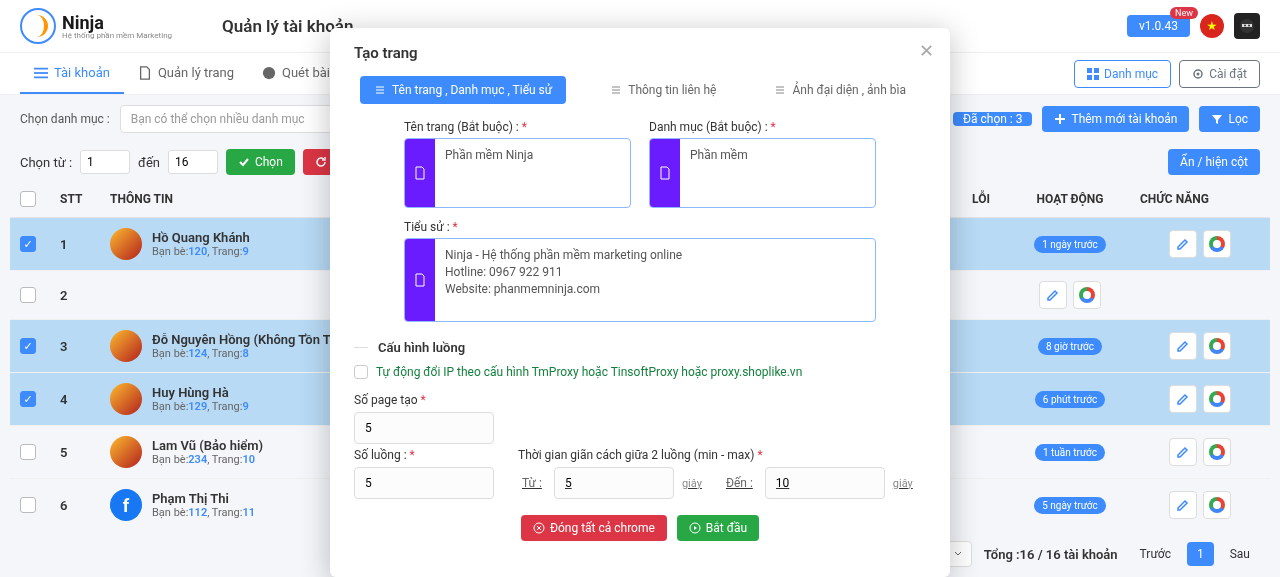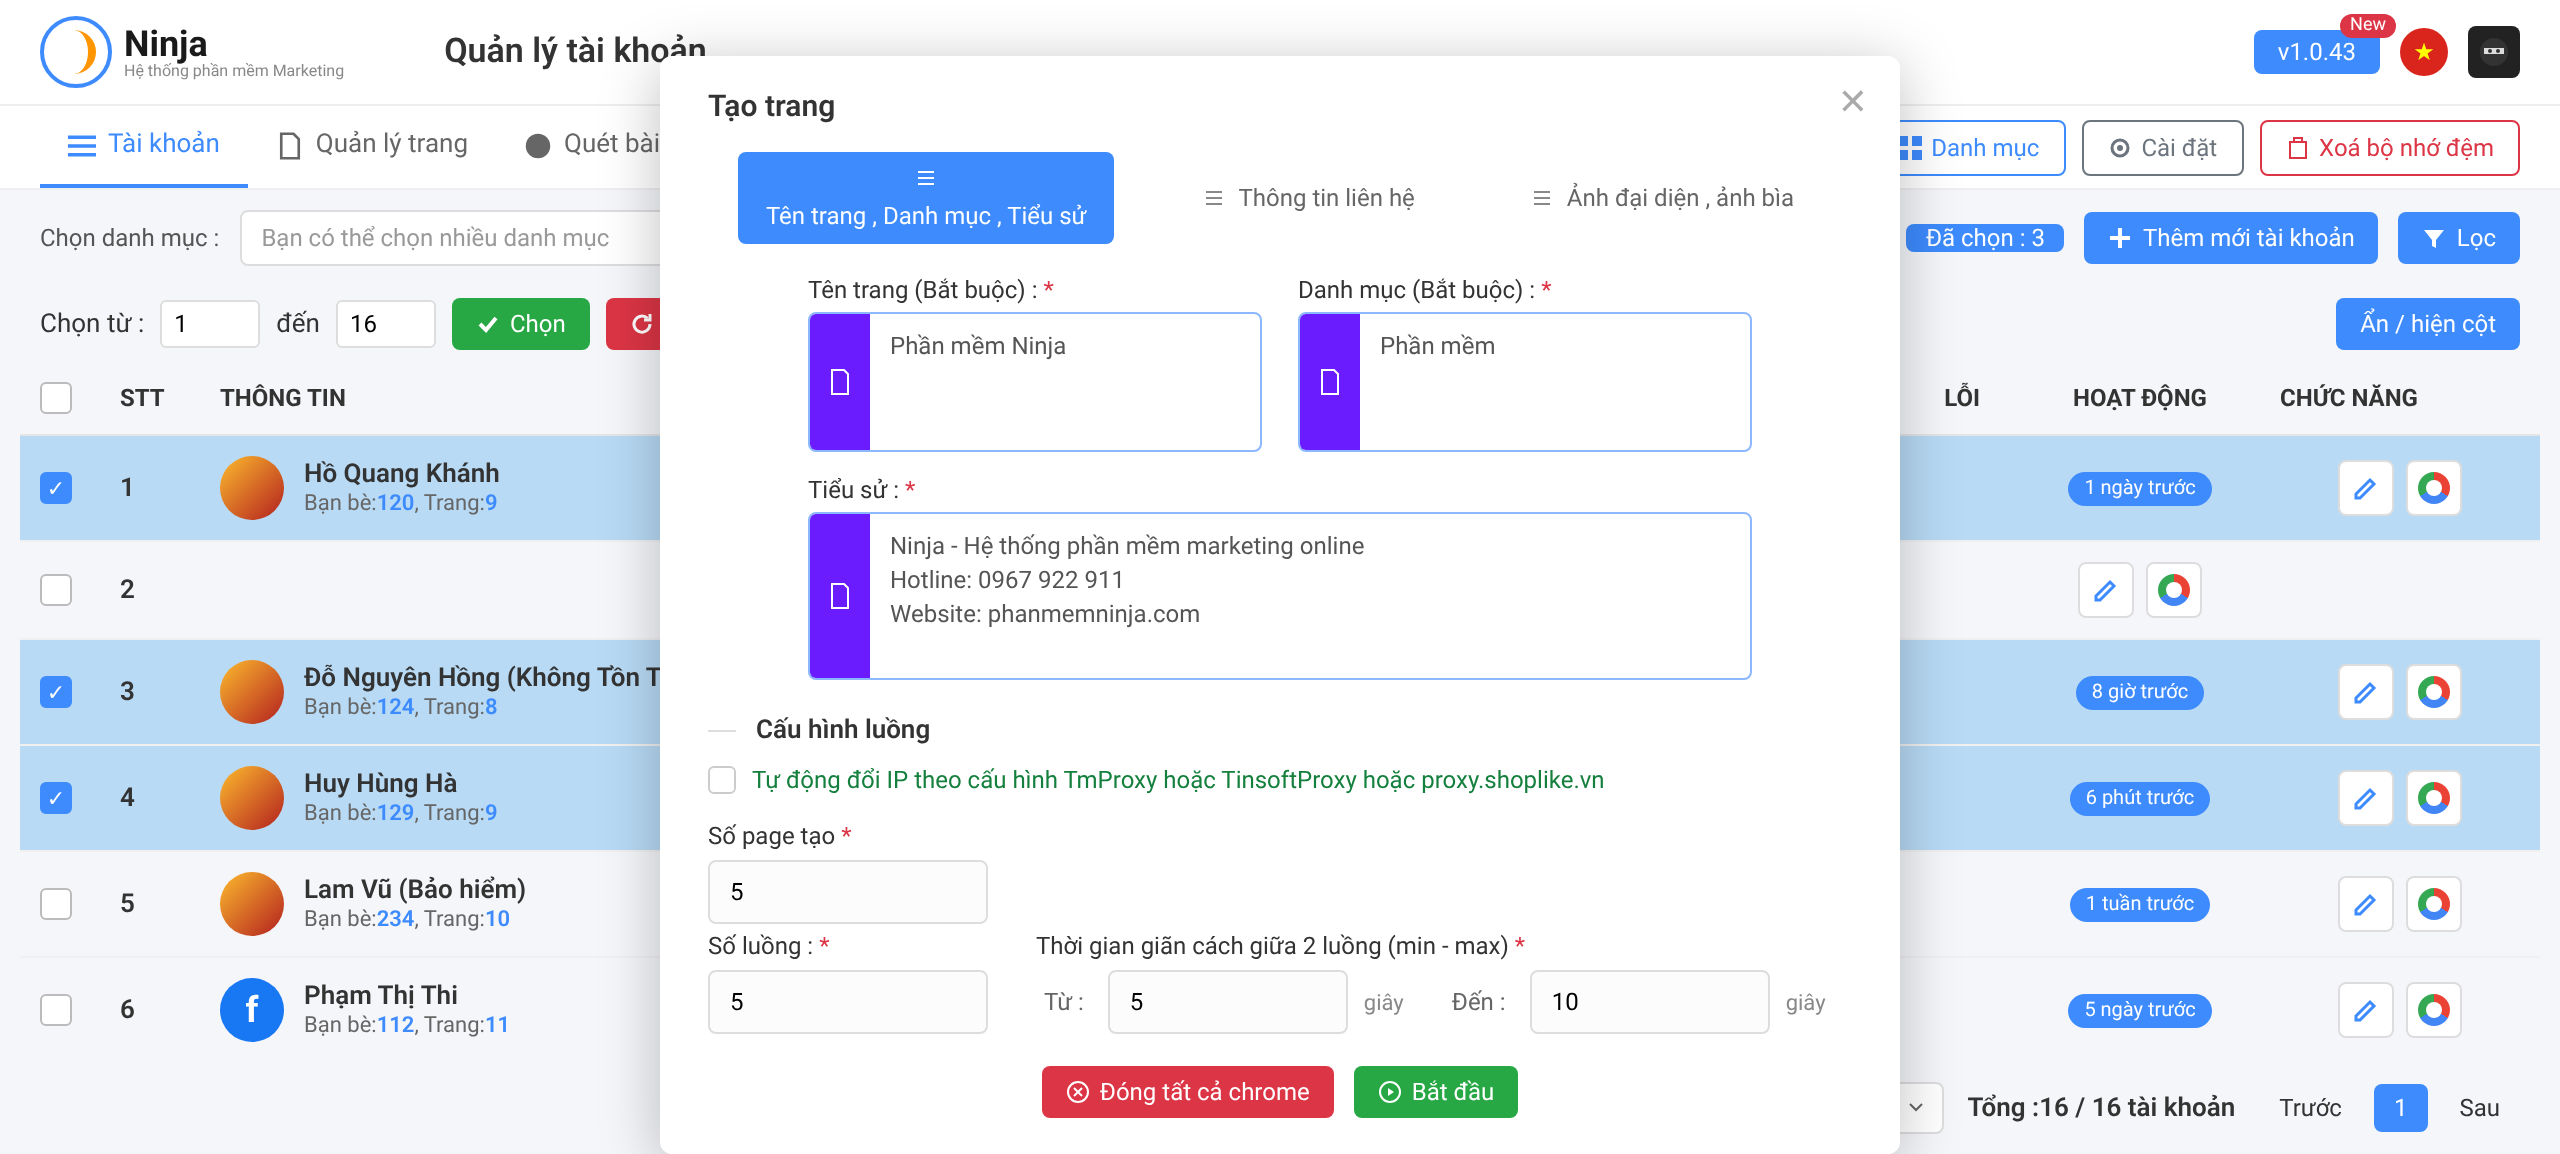--- a/index.html
+++ b/index.html
@@ -66,38 +66,38 @@
 .pager .pg { padding:5px 10px; border-radius:4px; font-size:12px; }
 .pager .pg.cur { background:#3d8bfd; color:#fff; }
 
 
 .modal-backdrop { position:absolute; inset:0; background:rgba(0,0,0,0); display:flex; justify-content:center; padding-top:28px; pointer-events:none; }
 .modal { width:620px; background:#fff; border-radius:6px; box-shadow:0 5px 30px rgba(0,0,0,0.25); pointer-events:auto; padding:16px 24px 20px; position:relative; }
 .modal-close { position:absolute; top:12px; right:16px; color:#aaa; cursor:pointer; font-size:18px; }
 .modal h3 { font-size:15px; font-weight:600; margin-bottom:14px; }
 .modal-tabs { display:flex; justify-content:center; gap:30px; margin-bottom:16px; }
 .mtab { display:flex; align-items:center; gap:6px; padding:7px 14px; border-radius:4px; font-size:12px; color:#666; cursor:pointer; }
-.mtab.active { background:#3d8bfd; color:#fff;flex-direction:column; }
+.mtab.active { background:#3d8bfd; color:#fff; }
 .form-row { display:flex; gap:18px; margin:0 50px 12px; }
 .form-col { flex:1; }
 .form-label { font-size:12px; color:#333; margin-bottom:4px; display:block; }
 .req { color:#dc3545; }
 .file-box { display:flex; border:1px solid #8bb8ff; border-radius:4px; overflow:hidden; height:70px; }
 .file-box.bio { height:84px; }
 .file-btn { width:30px; background:#6a1cff; display:flex; align-items:center; justify-content:center; color:#fff; }
 .file-txt { flex:1; padding:8px 10px; font-size:12px; color:#555; line-height:1.4; }
 .section-hd { display:flex; align-items:center; gap:10px; margin:18px 0 10px; }
 .section-hd::before { content:""; flex:0 0 14px; height:1px; background:#ddd; }
 .section-hd span { font-size:13px; font-weight:600; }
 .check-row { display:flex; align-items:center; gap:8px; font-size:12px; color:#15803d; margin-bottom:10px; }
 .check-row .cb { width:14px; height:14px; border:1px solid #ccc; border-radius:3px; }
 .num-row { display:flex; gap:14px; }
 .num-col label { font-size:12px; color:#333; display:block; margin:4px 0 5px; }
 .inp { width:140px; padding:8px 10px; border:1px solid #ddd; border-radius:4px; font-size:12px; background:#fcfcfc; }
-.time-row { display:flex; align-items:center; gap:8px; }
+.time-row { display:flex; align-items:center; gap:8px;text-decoration:underline; }
 .time-row .lbl { font-size:12px; color:#666; padding:0 4px; }
 .time-row .unit { font-size:11px; color:#888; }
 .modal-actions { display:flex; justify-content:center; gap:10px; margin-top:16px; }
 .icon-sm { width:12px; height:12px; }
 </style>
 </head>
 <body>
 
 <div class="topbar">
   <div class="logo">
@@ -162,26 +162,20 @@
         </svg>
       <span>Danh mục</span>
     </button>
     <button class="btn btn-grey">
       <svg class="icon-sm" viewBox="0 0 12 12" fill="currentColor">
           <circle cx="6" cy="6" r="4" fill="none" stroke="currentColor" stroke-width="1.5"></circle>
           <circle cx="6" cy="6" r="1.5"></circle>
         </svg>
       <span>Cài đặt</span>
     </button>
-    <button class="btn btn-red">
-      <svg class="icon-sm" viewBox="0 0 12 12" fill="currentColor">
-          <path d="M2 3h8v8H2z M4 1h4v2H4z" fill="none" stroke="currentColor"></path>
-        </svg>
-      <span>Xoá bộ nhớ đệm</span>
-    </button>
   </div>
 </div>
 
 <div class="filterbar">
   <label>Chọn danh mục :</label>
   <div class="multi">Bạn có thể chọn nhiều danh mục</div>
   <div style="flex:1"></div>
   <div class="badge-count">Đã chọn : 3</div>
   <button class="btn btn-primary">
     <svg class="icon-sm" viewBox="0 0 12 12">

